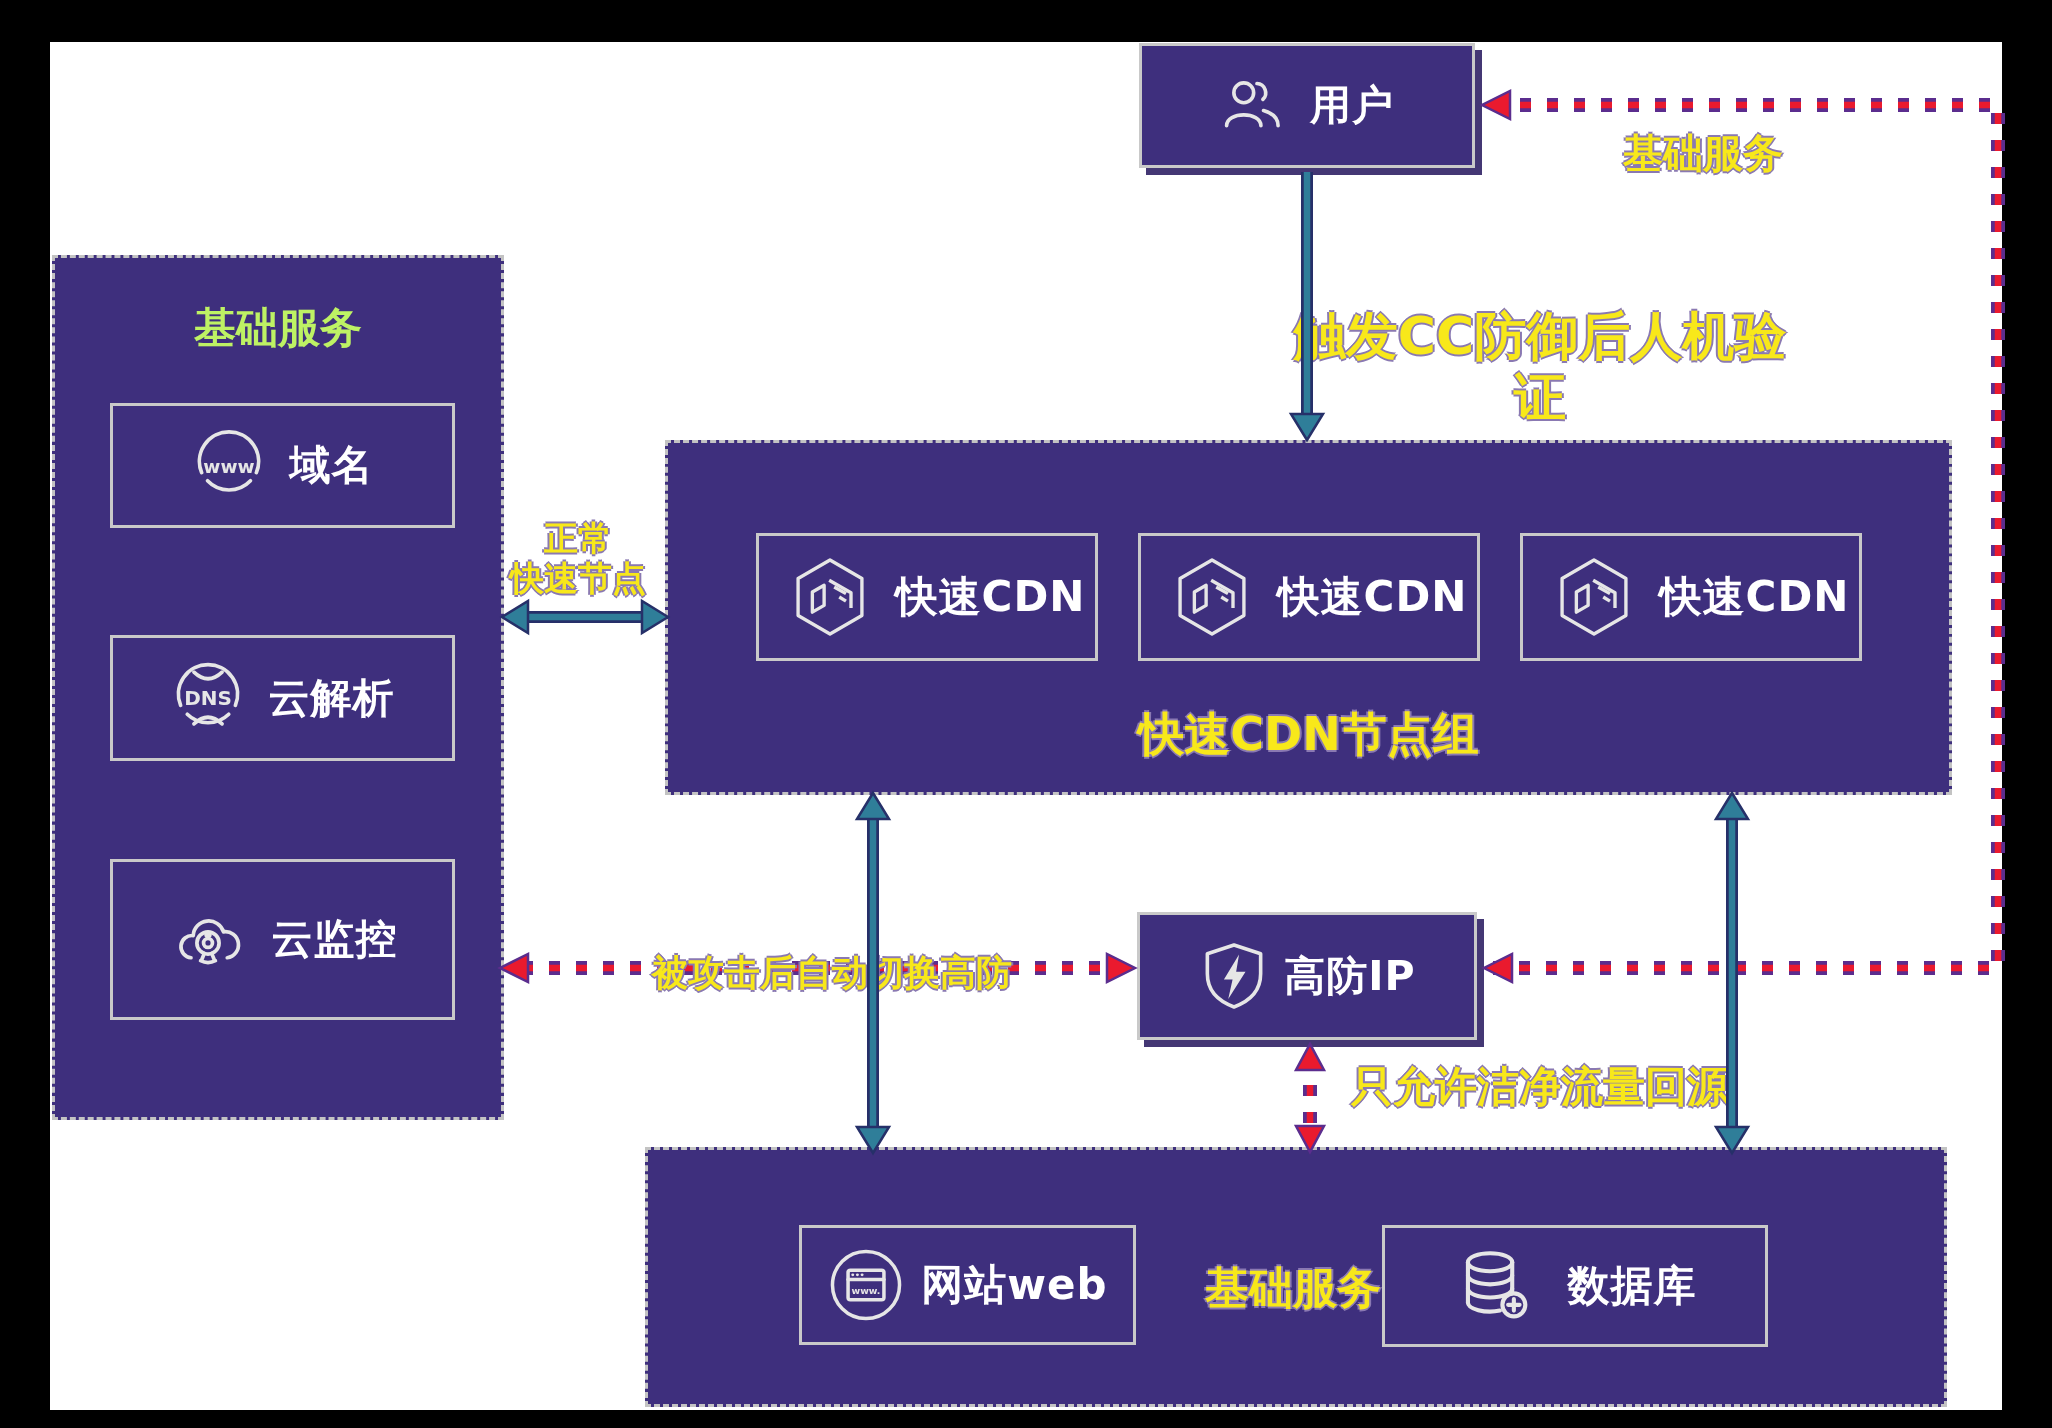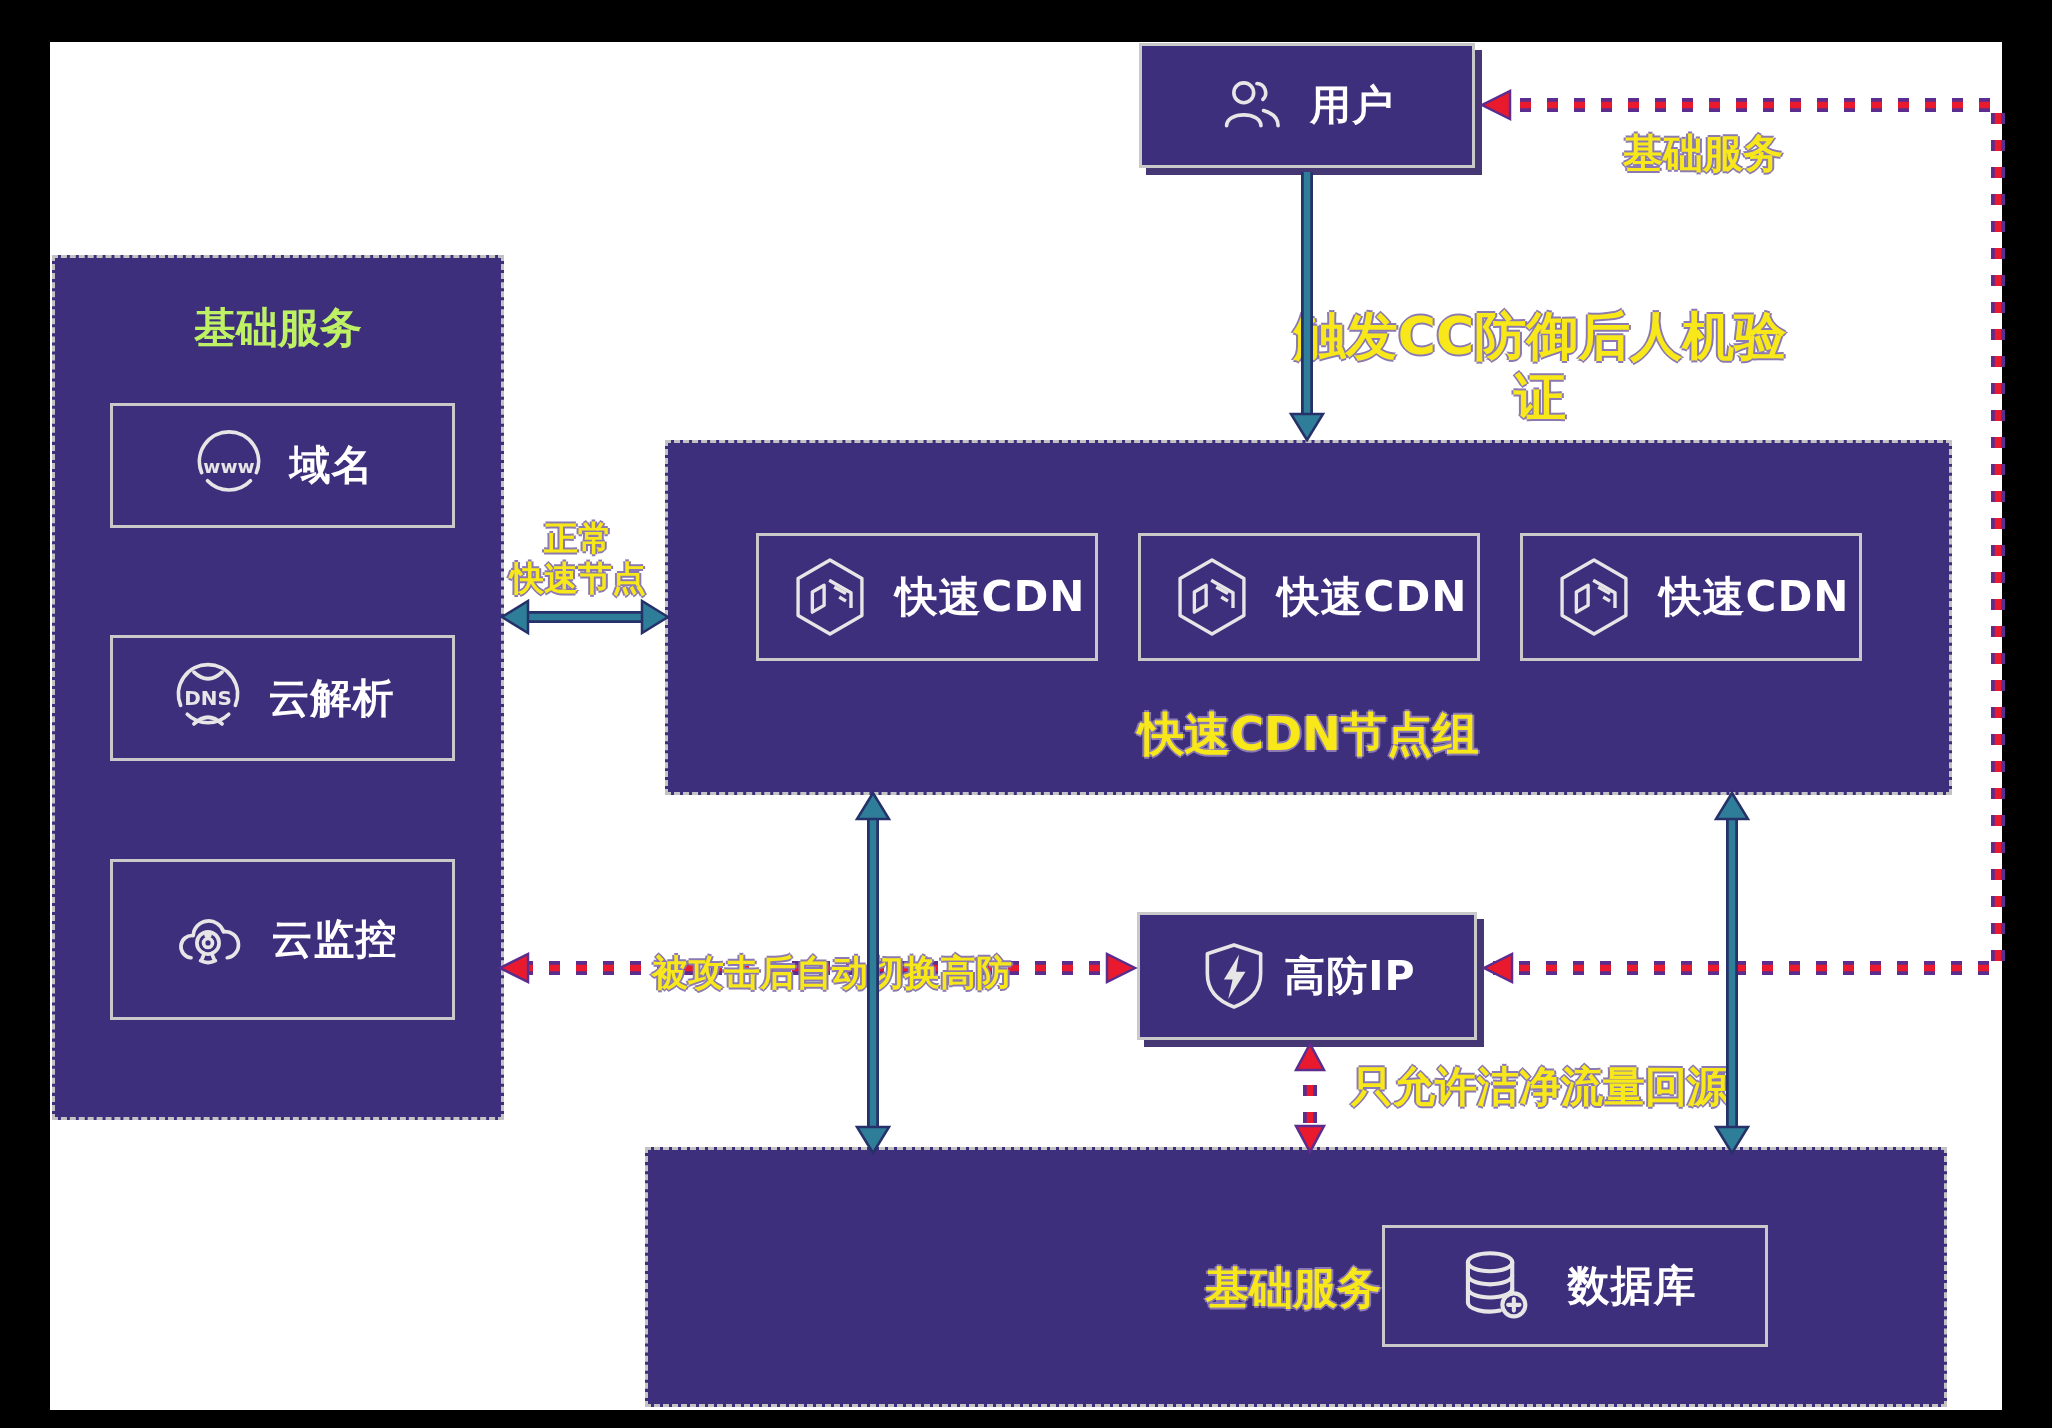--- a/index.html
+++ b/index.html
@@ -143,20 +143,36 @@
         <svg width="72" height="72" viewBox="0 0 100 100" fill="none" stroke="#e6e6e6" stroke-width="5" stroke-linejoin="round">
           <path d="M50 7 L87 19 V47 C87 70 72 85 50 93 C28 85 13 70 13 47 V19 Z"></path>
           <polygon points="57,20 36,55 48,55 42,82 66,44 53,44" fill="#e6e6e6" stroke="none"></polygon>
         </svg>
       </span>
       <span class="node-label">高防IP</span>
     </div>
   </div>
 
   <div class="pbox dash-border z1" style="left:645px;top:1147px;width:1302px;height:260px;">
+    <div class="pbox solid-border" style="left:151px;top:75px;width:337px;height:120px;">
+      <div class="node-inner" style="gap:16px;">
+        <span class="icon">
+          <svg width="78" height="78" viewBox="0 0 100 100" fill="none" stroke="#e6e6e6" stroke-width="4.5" stroke-linecap="round">
+            <circle cx="50" cy="50" r="43"></circle>
+            <rect x="27" y="31" width="46" height="38" rx="3"></rect>
+            <line x1="27" y1="43" x2="73" y2="43"></line>
+            <circle cx="33" cy="37" r="1.9" fill="#e6e6e6" stroke="none"></circle>
+            <circle cx="39" cy="37" r="1.9" fill="#e6e6e6" stroke="none"></circle>
+            <circle cx="45" cy="37" r="1.9" fill="#e6e6e6" stroke="none"></circle>
+            <text x="50" y="61" font-size="12" fill="#e6e6e6" stroke="none" text-anchor="middle" font-weight="bold">www.</text>
+          </svg>
+        </span>
+        <span class="node-label" style="font-size:42px">网站web</span>
+      </div>
+    </div>
 
     <div class="ylabel" style="left:500px;top:112px;width:290px;font-size:44px;">基础服务</div>
 
     <div class="pbox solid-border" style="left:734px;top:75px;width:386px;height:122px;">
       <div class="node-inner" style="gap:32px;">
         <span class="icon">
           <svg width="82" height="82" viewBox="0 0 100 100" fill="none" stroke="#e6e6e6" stroke-width="5" stroke-linecap="round">
             <ellipse cx="44" cy="21" rx="27" ry="11"></ellipse>
             <path d="M17 21 V70"></path>
             <path d="M71 21 V56"></path>

